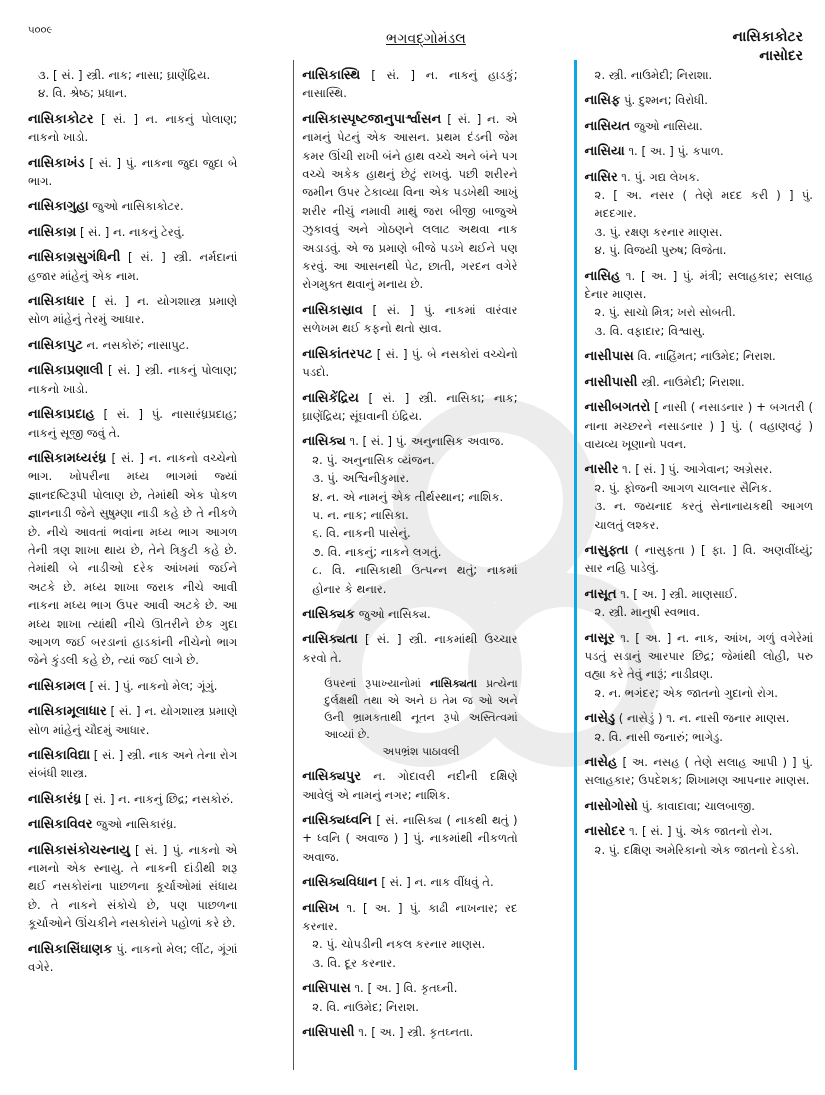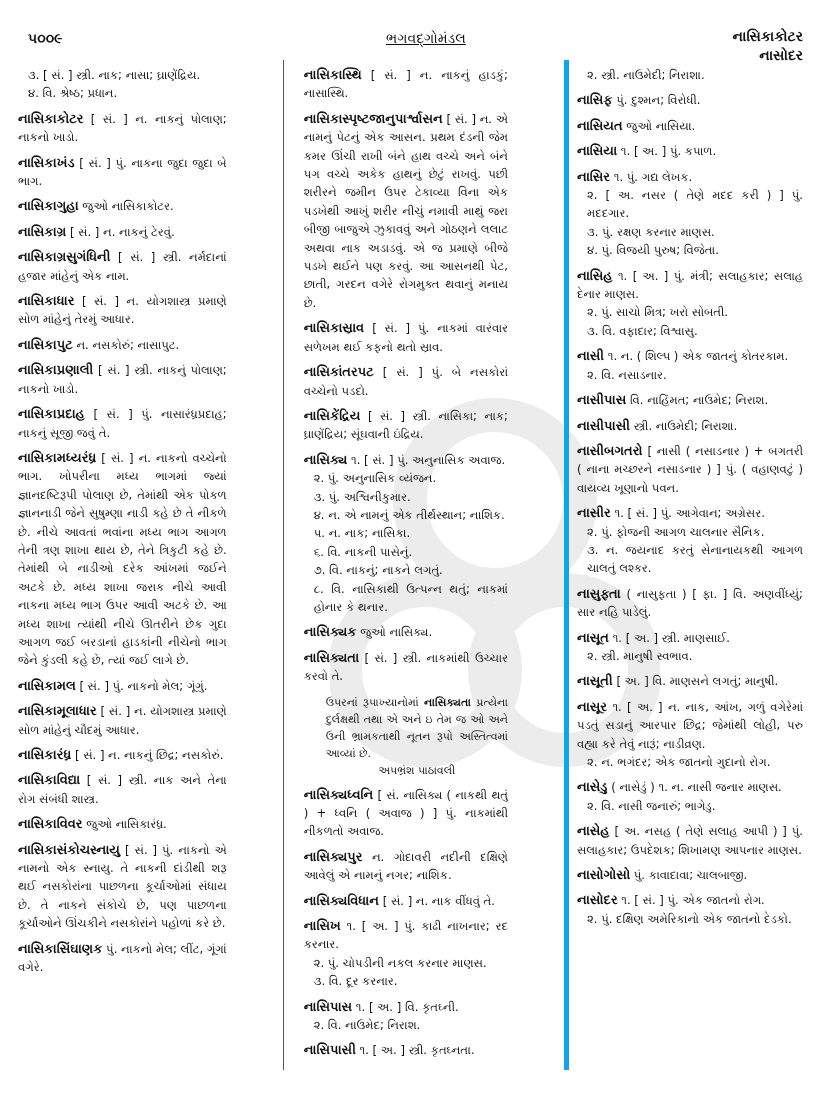--- a/index.html
+++ b/index.html
@@ -8,32 +8,32 @@
     font-family: "DejaVu Sans", "Liberation Sans", sans-serif;
     position: relative; overflow: hidden;
   }
   .watermark {
     position: absolute; left: 330px; top: 380px; width: 330px; height: 420px;
     pointer-events: none; z-index: 0;
   }
   .header {
     position: absolute; top: 0; left: 0; width: 825px; height: 70px; z-index: 1;
   }
-  .page-num { position: absolute; left: 28px; top: 30px; font-size: 14px; font-weight: bold; }
+  .page-num { position: absolute; left: 28px; top: 24px; font-size: 10px; font-weight: normal; }
   .running-title { position: absolute; left: 386px; top: 30px; font-size: 14px; text-decoration: underline; }
   .guide-words { position: absolute; right: 22px; top: 27px; text-align: right; font-size: 14px; font-weight: bold; line-height: 19px; }
   .columns {
-    position: absolute; top: 60px; left: 18px; width: 785px; height: 1010px; z-index: 1;
+    position: absolute; top: 60px; left: 28px; width: 785px; height: 1010px; z-index: 1;
     display: flex;
     gap: 48px;
   }
   .col { box-sizing: border-box; font-size: 11.6px; line-height: 18.4px; }
   .col1 { width: 248px; padding-right: 8px; padding-top: 6px; }
-  .col2 { width: 264px; padding: 6px 8px 0 20px; border-left: 1px solid #555; }
-  .col3 { width: 273px; padding: 6px 0 0 8px; border-left: 5px solid #0ea5e9; }
+  .col2 { width: 264px; padding: 6px 8px 0 8px; border-left: 1px solid #555; }
+  .col3 { width: 273px; padding: 6px 0 0 8px; border-left: 3px solid #0ea5e9; }
   .entry { margin-bottom: 7px; text-align: justify; }
   .entry .sub { display: block; padding-left: 10px; }
   .hw { font-weight: bold; font-size: 13px; }
   .quote { display: block; padding-left: 22px; font-size: 11px; line-height: 17px; margin-top: 8px; }
   .quote .src { display: block; text-align: center; }
   .quote b { font-weight: bold; }
 </style>
 </head>
 <body>
 
@@ -65,58 +65,56 @@
       <div class="entry"><span class="hw">નાસિકાગુહા</span> <span>જુઓ નાસિકાકોટર.</span></div>
       <div class="entry"><span class="hw">નાસિકાગ્ર</span> <span>[ સં. ] ન. નાકનું ટેરવું.</span></div>
       <div class="entry"><span class="hw">નાસિકાગ્રસુગંધિની</span> <span>[ સં. ] સ્ત્રી. નર્મદાનાં હજાર માંહેનું એક નામ.</span></div>
       <div class="entry"><span class="hw">નાસિકાધાર</span> <span>[ સં. ] ન. યોગશાસ્ત્ર પ્રમાણે સોળ માંહેનું તેરમું આધાર.</span></div>
       <div class="entry"><span class="hw">નાસિકાપુટ</span> <span>ન. નસકોરું; નાસાપુટ.</span></div>
       <div class="entry"><span class="hw">નાસિકાપ્રણાલી</span> <span>[ સં. ] સ્ત્રી. નાકનું પોલાણ; નાકનો ખાડો.</span></div>
       <div class="entry"><span class="hw">નાસિકાપ્રદાહ</span> <span>[ સં. ] પું. નાસારંધ્રપ્રદાહ; નાકનું સૂજી જવું તે.</span></div>
       <div class="entry"><span class="hw">નાસિકામધ્યરંધ્ર</span> <span>[ સં. ] ન. નાકનો વચ્ચેનો ભાગ. ખોપરીના મધ્ય ભાગમાં જ્યાં જ્ઞાનદષ્ટિરૂપી પોલાણ છે, તેમાંથી એક પોકળ જ્ઞાનનાડી જેને સુષુમ્ણા નાડી કહે છે તે નીકળે છે. નીચે આવતાં ભવાંના મધ્ય ભાગ આગળ તેની ત્રણ શાખા થાય છે, તેને ત્રિકુટી કહે છે. તેમાંથી બે નાડીઓ દરેક આંખમાં જઈને અટકે છે. મધ્ય શાખા જરાક નીચે આવી નાકના મધ્ય ભાગ ઉપર આવી અટકે છે. આ મધ્ય શાખા ત્યાંથી નીચે ઊતરીને છેક ગુદા આગળ જઈ બરડાનાં હાડકાંની નીચેનો ભાગ જેને કુંડલી કહે છે, ત્યાં જઈ લાગે છે.</span></div>
       <div class="entry"><span class="hw">નાસિકામલ</span> <span>[ સં. ] પું. નાકનો મેલ; ગૂંગું.</span></div>
       <div class="entry"><span class="hw">નાસિકામૂલાધાર</span> <span>[ સં. ] ન. યોગશાસ્ત્ર પ્રમાણે સોળ માંહેનું ચૌદમું આધાર.</span></div>
+      <div class="entry"><span class="hw">નાસિકાવિદ્યા</span> <span>[ સં. ] સ્ત્રી. નાક અને તેના રોગ સંબંધી શાસ્ત્ર.</span></div>
       <div class="entry"><span class="hw">નાસિકારંધ્ર</span> <span>[ સં. ] ન. નાકનું છિદ્ર; નસકોરું.</span></div>
-      <div class="entry"><span class="hw">નાસિકાવિદ્યા</span> <span>[ સં. ] સ્ત્રી. નાક અને તેના રોગ સંબંધી શાસ્ત્ર.</span></div>
       <div class="entry"><span class="hw">નાસિકાવિવર</span> <span>જુઓ નાસિકારંધ્ર.</span></div>
       <div class="entry"><span class="hw">નાસિકાસંકોચસ્નાયુ</span> <span>[ સં. ] પું. નાકનો એ નામનો એક સ્નાયુ. તે નાકની દાંડીથી શરૂ થઈ નસકોરાંના પાછળના કૂર્ચાઓમાં સંધાય છે. તે નાકને સંકોચે છે, પણ પાછળના કૂર્ચાઓને ઊંચકીને નસકોરાંને પહોળાં કરે છે.</span></div>
       <div class="entry"><span class="hw">નાસિકાસિંઘાણક</span> <span>પું. નાકનો મેલ; લીંટ, ગૂંગાં વગેરે.</span></div>
     </div>
   <div class="col col2">
       <div class="entry"><span class="hw">નાસિકાસ્થિ</span> <span>[ સં. ] ન. નાકનું હાડકું; નાસાસ્થિ.</span></div>
       <div class="entry"><span class="hw">નાસિકાસ્પૃષ્ટજાનુપાર્શ્વાસન</span> <span>[ સં. ] ન. એ નામનું પેટનું એક આસન. પ્રથમ દંડની જેમ કમર ઊંચી રાખી બંને હાથ વચ્ચે અને બંને પગ વચ્ચે અકેક હાથનું છેટું રાખવું. પછી શરીરને જમીન ઉપર ટેકાવ્યા વિના એક પડખેથી આખું શરીર નીચું નમાવી માથું જરા બીજી બાજુએ ઝુકાવવું અને ગોઠણને લલાટ અથવા નાક અડાડવું. એ જ પ્રમાણે બીજે પડખે થઈને પણ કરવું. આ આસનથી પેટ, છાતી, ગરદન વગેરે રોગમુક્ત થવાનું મનાય છે.</span></div>
       <div class="entry"><span class="hw">નાસિકાસ્રાવ</span> <span>[ સં. ] પું. નાકમાં વારંવાર સળેખમ થઈ કફનો થતો સ્રાવ.</span></div>
       <div class="entry"><span class="hw">નાસિકાંતરપટ</span> <span>[ સં. ] પું. બે નસકોરાં વચ્ચેનો પડદો.</span></div>
       <div class="entry"><span class="hw">નાસિકેંદ્રિય</span> <span>[ સં. ] સ્ત્રી. નાસિકા; નાક; ઘ્રાણેંદ્રિય; સૂંઘવાની ઇંદ્રિય.</span></div>
       <div class="entry"><span class="hw">નાસિક્ય</span> <span class="">૧. [ સં. ] પું. અનુનાસિક અવાજ.</span><span class="sub">૨. પું. અનુનાસિક વ્યંજન.</span><span class="sub">૩. પું. અશ્વિનીકુમાર.</span><span class="sub">૪. ન. એ નામનું એક તીર્થસ્થાન; નાશિક.</span><span class="sub">૫. ન. નાક; નાસિકા.</span><span class="sub">૬. વિ. નાકની પાસેનું.</span><span class="sub">૭. વિ. નાકનું; નાકને લગતું.</span><span class="sub">૮. વિ. નાસિકાથી ઉત્પન્ન થતું; નાકમાં હોનાર કે થનાર.</span></div>
       <div class="entry"><span class="hw">નાસિક્યક</span> <span>જુઓ નાસિક્ય.</span></div>
       <div class="entry"><span class="hw">નાસિક્યતા</span> <span>[ સં. ] સ્ત્રી. નાકમાંથી ઉચ્ચાર કરવો તે.</span><span class="quote"><span>ઉપરનાં રૂપાખ્યાનોમાં </span><b>નાસિક્યતા</b><span> પ્રત્યેના દુર્લક્ષથી તથા એ અને ઇ તેમ જ ઓ અને ઉની ભ્રામકતાથી નૂતન રૂપો અસ્તિત્વમાં આવ્યાં છે.</span><span class="src">અપભ્રંશ પાઠાવલી</span></span></div>
+      <div class="entry"><span class="hw">નાસિક્યપુર</span> <span>ન. ગોદાવરી નદીની દક્ષિણે આવેલું એ નામનું નગર; નાશિક.</span></div>
       <div class="entry"><span class="hw">નાસિક્યધ્વનિ</span> <span>[ સં. નાસિક્ય ( નાકથી થતું ) + ધ્વનિ ( અવાજ ) ] પું. નાકમાંથી નીકળતો અવાજ.</span></div>
-      <div class="entry"><span class="hw">નાસિક્યપુર</span> <span>ન. ગોદાવરી નદીની દક્ષિણે આવેલું એ નામનું નગર; નાશિક.</span></div>
       <div class="entry"><span class="hw">નાસિક્યવિધાન</span> <span>[ સં. ] ન. નાક વીંધવું તે.</span></div>
       <div class="entry"><span class="hw">નાસિખ</span> <span class="">૧. [ અ. ] પું. કાઢી નાખનાર; રદ કરનાર.</span><span class="sub">૨. પું. ચોપડીની નકલ કરનાર માણસ.</span><span class="sub">૩. વિ. દૂર કરનાર.</span></div>
       <div class="entry"><span class="hw">નાસિપાસ</span> <span class="">૧. [ અ. ] વિ. કૃતઘ્ની.</span><span class="sub">૨. વિ. નાઉમેદ; નિરાશ.</span></div>
       <div class="entry"><span class="hw">નાસિપાસી</span> <span>૧. [ અ. ] સ્ત્રી. કૃતઘ્નતા.</span></div>
     </div>
   <div class="col col3">
       <div class="entry">
         <span class="sub">૨. સ્ત્રી. નાઉમેદી; નિરાશા.</span>
       </div>
       <div class="entry"><span class="hw">નાસિફ</span> <span>પું. દુશ્મન; વિરોધી.</span></div>
       <div class="entry"><span class="hw">નાસિયત</span> <span>જુઓ નાસિયા.</span></div>
       <div class="entry"><span class="hw">નાસિયા</span> <span class="">૧. [ અ. ] પું. કપાળ.</span></div>
       <div class="entry"><span class="hw">નાસિર</span> <span class="">૧. પું. ગદ્ય લેખક.</span><span class="sub">૨. [ અ. નસર ( તેણે મદદ કરી ) ] પું. મદદગાર.</span><span class="sub">૩. પું. રક્ષણ કરનાર માણસ.</span><span class="sub">૪. પું. વિજયી પુરુષ; વિજેતા.</span></div>
       <div class="entry"><span class="hw">નાસિહ</span> <span class="">૧. [ અ. ] પું. મંત્રી; સલાહકાર; સલાહ દેનાર માણસ.</span><span class="sub">૨. પું. સાચો મિત્ર; ખરો સોબતી.</span><span class="sub">૩. વિ. વફાદાર; વિશ્વાસુ.</span></div>
-      <div class="entry"><span class="hw">નાસી</span> <span class="">૧. ન. ( શિલ્પ ) એક જાતનું કોતરકામ.</span><span class="sub">૨. વિ. નસાડનાર.</span></div>
       <div class="entry"><span class="hw">નાસીપાસ</span> <span>વિ. નાહિંમત; નાઉમેદ; નિરાશ.</span></div>
       <div class="entry"><span class="hw">નાસીપાસી</span> <span>સ્ત્રી. નાઉમેદી; નિરાશા.</span></div>
       <div class="entry"><span class="hw">નાસીબગતરો</span> <span>[ નાસી ( નસાડનાર ) + બગતરી ( નાના મચ્છરને નસાડનાર ) ] પું. ( વહાણવટું ) વાયવ્ય ખૂણાનો પવન.</span></div>
       <div class="entry"><span class="hw">નાસીર</span> <span class="">૧. [ સં. ] પું. આગેવાન; અગ્રેસર.</span><span class="sub">૨. પું. ફોજની આગળ ચાલનાર સૈનિક.</span><span class="sub">૩. ન. જયનાદ કરતું સેનાનાયકથી આગળ ચાલતું લશ્કર.</span></div>
       <div class="entry"><span class="hw">નાસુફ્તા</span> <span>( નાસુફતા ) [ ફા. ] વિ. અણવીંધ્યું; સાર નહિ પાડેલું.</span></div>
       <div class="entry"><span class="hw">નાસૂત</span> <span class="">૧. [ અ. ] સ્ત્રી. માણસાઈ.</span><span class="sub">૨. સ્ત્રી. માનુષી સ્વભાવ.</span></div>
-      <div class="entry"><span class="hw">નાસૂતી</span> <span>[ અ. ] વિ. માણસને લગતું; માનુષી.</span></div>
       <div class="entry"><span class="hw">નાસૂર</span> <span class="">૧. [ અ. ] ન. નાક, આંખ, ગળું વગેરેમાં પડતું સડાનું આરપાર છિદ્ર; જેમાંથી લોહી, પરુ વહ્યા કરે તેવું નારૂં; નાડીવ્રણ.</span><span class="sub">૨. ન. ભગંદર; એક જાતનો ગુદાનો રોગ.</span></div>
       <div class="entry"><span class="hw">નાસેડુ</span> <span class="">( નાસેડું ) ૧. ન. નાસી જનાર માણસ.</span><span class="sub">૨. વિ. નાસી જનારું; ભાગેડુ.</span></div>
       <div class="entry"><span class="hw">નાસેહ</span> <span>[ અ. નસહ ( તેણે સલાહ આપી ) ] પું. સલાહકાર; ઉપદેશક; શિખામણ આપનાર માણસ.</span></div>
       <div class="entry"><span class="hw">નાસોગોસો</span> <span>પું. કાવાદાવા; ચાલબાજી.</span></div>
       <div class="entry"><span class="hw">નાસોદર</span> <span class="">૧. [ સં. ] પું. એક જાતનો રોગ.</span><span class="sub">૨. પું. દક્ષિણ અમેરિકાનો એક જાતનો દેડકો.</span></div>
     </div>
 </div>
 
 </body></html>

